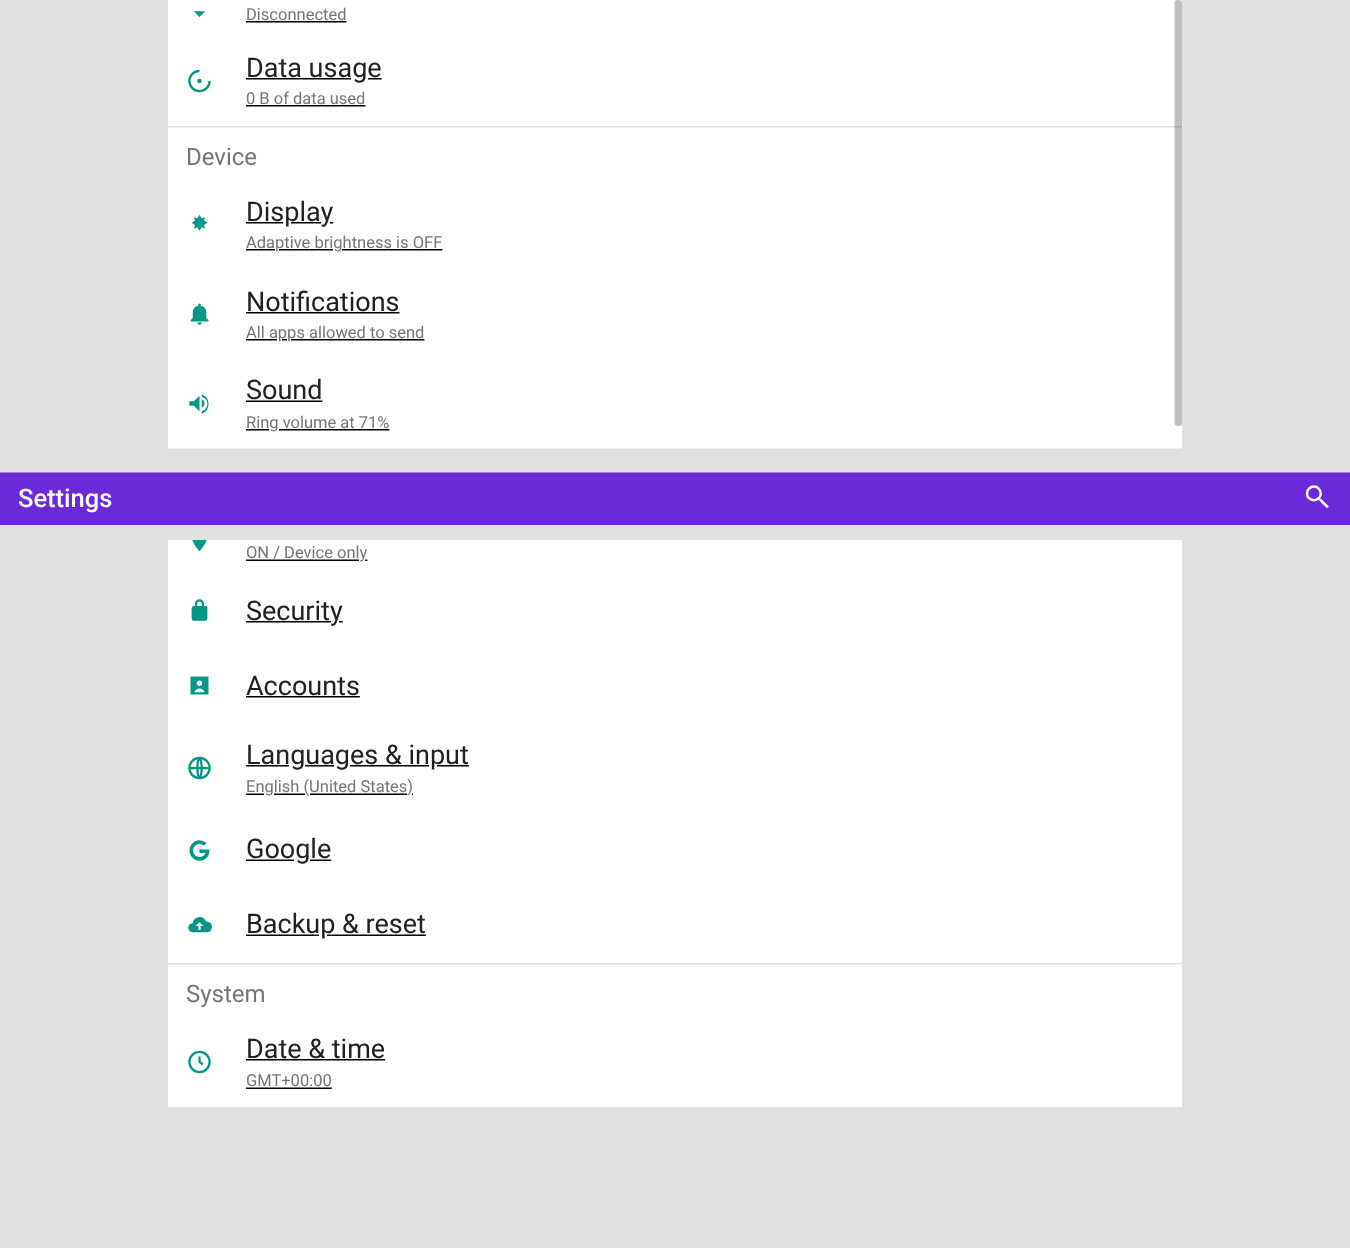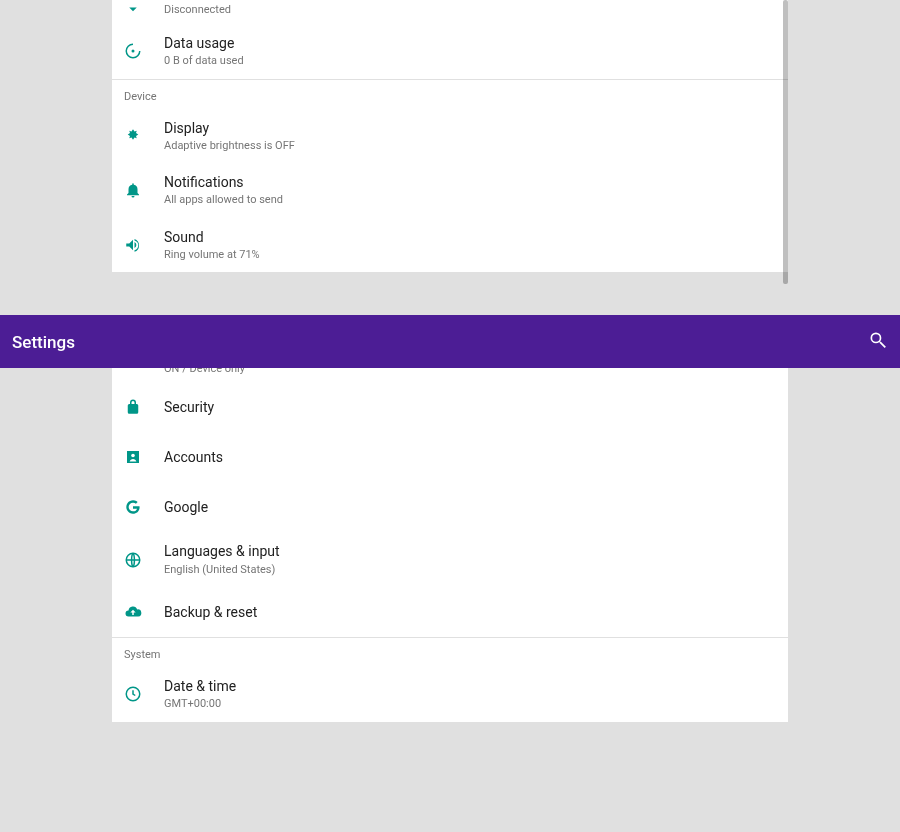--- a/index.html
+++ b/index.html
@@ -20,21 +20,21 @@
   .scrollbar {
     position: absolute;
     right: 0;
     top: 0;
     width: 5px;
     height: 284px;
     background: rgba(0,0,0,0.25);
     border-radius: 2px;
   }
   .section-header {
-    font-size: 11px;
+    font-size: 16px;
     color: #757575;
     padding: 10px 12px 6px 12px;
     border-top: 1px solid #e0e0e0;
   }
   .item {
     display: flex;
     align-items: center;
     padding: 10px 12px 10px 12px;
     min-height: 50px;
     cursor: pointer;
@@ -45,32 +45,32 @@
   .icon-slot {
     width: 40px;
     display: flex;
     align-items: center;
     justify-content: flex-start;
     color: #009688;
     flex-shrink: 0;
   }
   .icon-slot svg { width: 18px; height: 18px; fill: #009688; }
   .icon-slot .stroke-only { fill: none; stroke: #009688; stroke-width: 2; }
-  .texts { display: flex; flex-direction: column; }
-  .title { font-size: 14px; color: #212121; line-height: 1.3; }
+  .texts { display: flex; flex-direction: column; text-decoration: underline; }
+  .title { font-size: 18px; color: #212121; line-height: 1.3; }
   .sub { font-size: 11px; color: #757575; line-height: 1.4; margin-top: 1px; }
 
   
   .topbar {
     position: absolute;
     top: 315px;
     left: 0;
     width: 900px;
-    height: 53px;
-    background: #4c1d95;
+    height: 35px;
+    background: #6d28d9;
     display: flex;
     align-items: center;
     padding: 0 12px;
     color: #ffffff;
     z-index: 10;
   }
   .topbar-title {
     font-size: 17px;
     font-weight: 500;
     flex: 1;
@@ -205,44 +205,44 @@
           </svg>
       </div>
       <div class="texts">
         <span class="title">Accounts</span>
       </div>
     </div>
 
     <div class="item">
       <div class="icon-slot">
         <svg viewBox="0 0 24 24">
-            <path d="M21.35 11.1H12v3.2h5.35c-.55 2.1-2.4 3.5-5.35 3.5A5.8 5.8 0 1 1 12 6.2a5.55 5.55 0 0 1 3.9 1.5l2.3-2.3A9 9 0 1 0 12 21c5.2 0 8.8-3.65 8.8-8.8a8 8 0 0 0-.15-1.1z"></path>
-          </svg>
-      </div>
-      <div class="texts">
-        <span class="title">Google</span>
-      </div>
-    </div>
-
-    <div class="item">
-      <div class="icon-slot">
-        <svg viewBox="0 0 24 24">
             <circle cx="12" cy="12" r="9" class="stroke-only"></circle>
             <path class="stroke-only" d="M3 12h18M12 3c2.5 2.5 2.5 15.5 0 18M12 3c-2.5 2.5-2.5 15.5 0 18"></path>
           </svg>
       </div>
       <div class="texts">
         <span class="title">Languages &amp; input</span>
         <span class="sub">English (United States)</span>
       </div>
     </div>
 
     <div class="item">
       <div class="icon-slot">
         <svg viewBox="0 0 24 24">
+            <path d="M21.35 11.1H12v3.2h5.35c-.55 2.1-2.4 3.5-5.35 3.5A5.8 5.8 0 1 1 12 6.2a5.55 5.55 0 0 1 3.9 1.5l2.3-2.3A9 9 0 1 0 12 21c5.2 0 8.8-3.65 8.8-8.8a8 8 0 0 0-.15-1.1z"></path>
+          </svg>
+      </div>
+      <div class="texts">
+        <span class="title">Google</span>
+      </div>
+    </div>
+
+    <div class="item">
+      <div class="icon-slot">
+        <svg viewBox="0 0 24 24">
             <path d="M19 18H6a4 4 0 0 1 0-8 6 6 0 0 1 11.6-1.5A4.5 4.5 0 0 1 19 18zM12 9l-3.5 3.5h2.5V16h2v-3.5h2.5z"></path>
           </svg>
       </div>
       <div class="texts">
         <span class="title">Backup &amp; reset</span>
       </div>
     </div>
 
     <div class="section-header">System</div>
 

